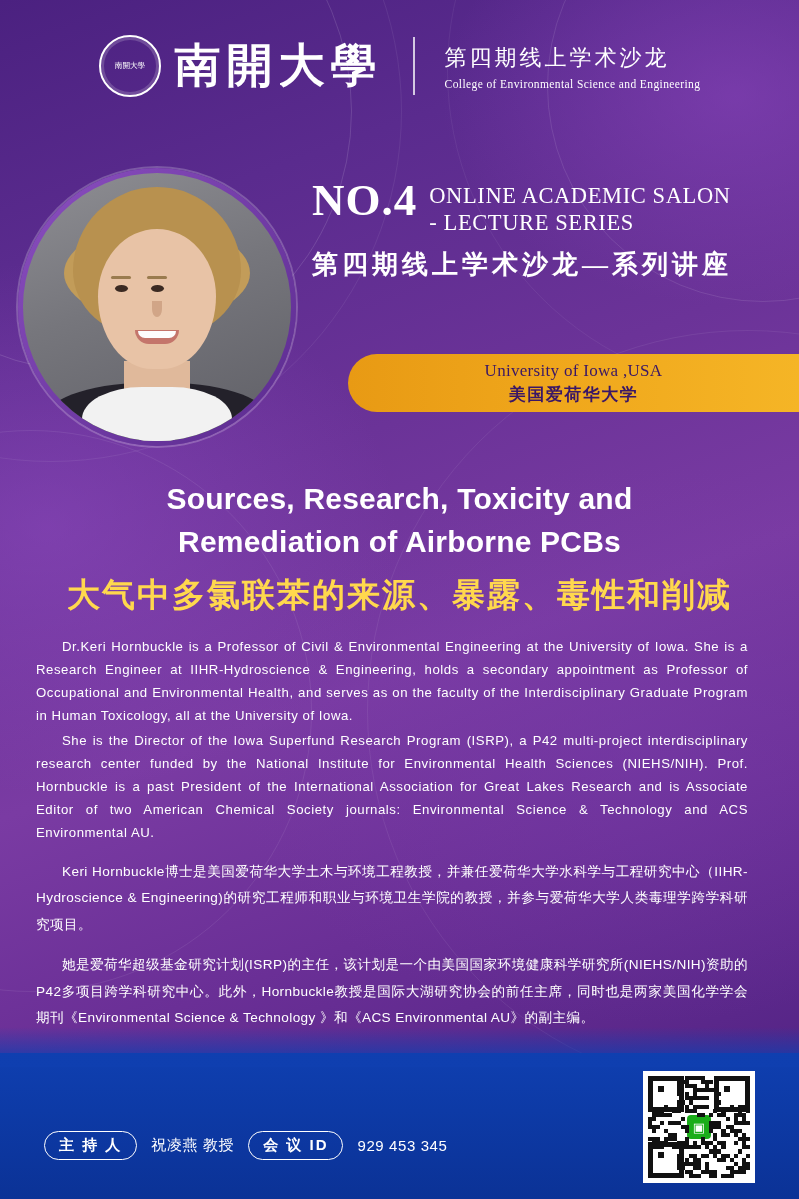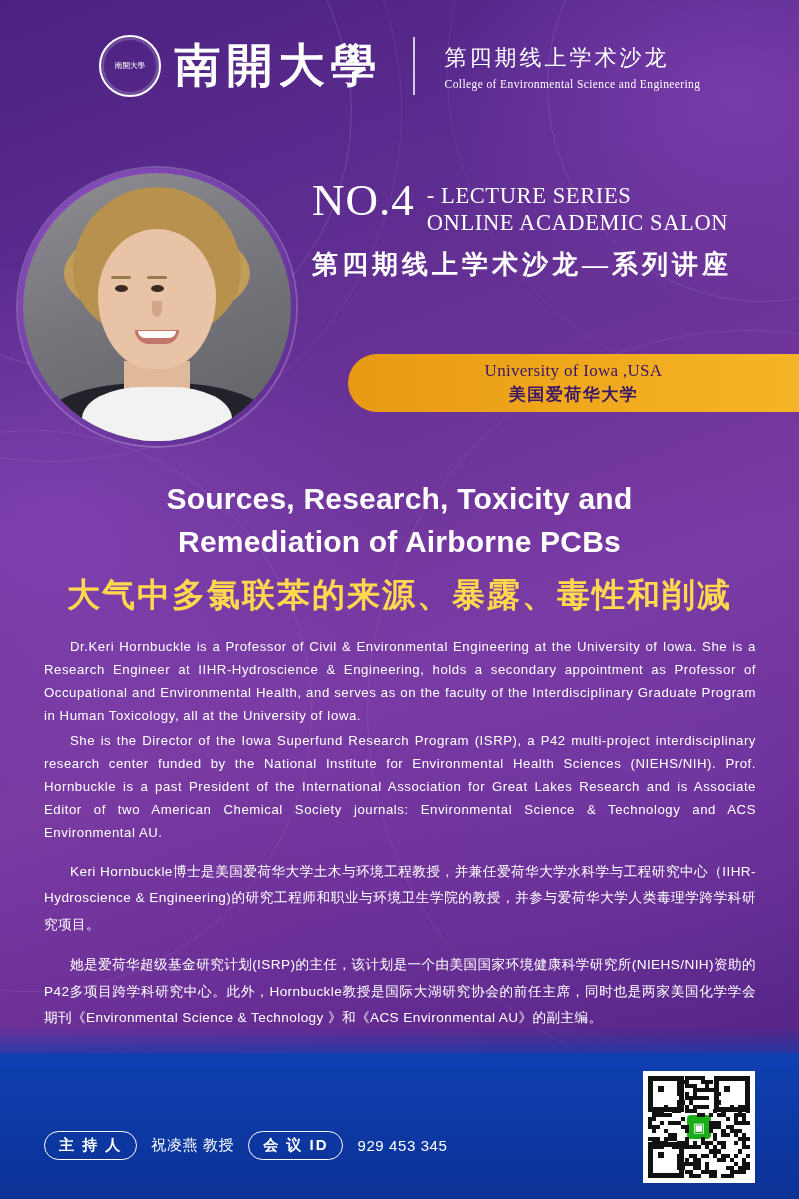--- a/index.html
+++ b/index.html
@@ -76,21 +76,21 @@
   .p-teeth{position:absolute;left:50%;transform:translateX(-50%);top:158px;width:38px;height:7px;border-radius:0 0 18px 18px;background:#fdfdfd;}
   .p-neck{position:absolute;left:50%;transform:translateX(-50%);top:188px;width:66px;height:50px;background:#e0b99b;}
   .p-shirt{position:absolute;left:50%;transform:translateX(-50%);top:214px;width:150px;height:80px;background:#f2f2f2;border-radius:40% 40% 0 0;}
   .p-jacket{position:absolute;left:50%;transform:translateX(-50%);top:210px;width:230px;height:90px;background:#23212a;border-radius:44% 44% 0 0;}
   .p-jacket-gap{position:absolute;left:50%;transform:translateX(-50%);top:218px;width:58px;height:80px;background:#f2f2f2;clip-path:polygon(50% 0,100% 100%,0 100%);}
 
   
   .no4-block{position:absolute;left:312px;top:178px;width:470px;}
   .no4-line{display:flex;align-items:flex-start;gap:12px;}
   .no4{
-    color:#fff;font-family:"Liberation Serif",serif;font-size:45px;font-weight:400;
+    color:#fff;font-family:"Liberation Serif",serif;font-size:45px;font-weight:700;
     letter-spacing:1px;line-height:1;
   }
   .salon-en{
     color:#fff;font-family:"Liberation Serif",serif;font-size:22.5px;
     letter-spacing:.6px;line-height:1.22;padding-top:4px;
   }
   .salon-cn{
     color:#fff;font-size:26px;font-weight:700;letter-spacing:4px;margin-top:10px;
     font-family:"Liberation Serif",serif;
   }
@@ -116,21 +116,21 @@
   .talk-en{
     color:#fff;font-size:30px;font-weight:600;line-height:1.42;letter-spacing:.2px;
   }
   .talk-cn{
     color:#ffd84d;font-size:33px;font-weight:700;letter-spacing:2px;margin-top:10px;
     font-family:"Liberation Serif",serif;
   }
 
   
   .body-text{
-    position:absolute;left:44px;top:636px;width:712px;color:#ffffff;
+    position:absolute;left:36px;top:636px;width:712px;color:#ffffff;
   }
   .p-en{
     font-size:13.2px;line-height:1.74;text-align:justify;letter-spacing:.55px;
     text-indent:26px;margin:0 0 2px 0;
   }
   .p-cn{
     font-size:13.6px;line-height:1.95;text-align:justify;letter-spacing:.4px;
     text-indent:26px;margin:14px 0 0 0;font-family:"Liberation Sans",sans-serif;
   }
 
@@ -209,22 +209,22 @@
       <div class="p-nose"></div>
       <div class="p-mouth"></div>
       <div class="p-teeth"></div>
     </div>
   </div>
 
   <div class="no4-block">
     <div class="no4-line">
       <div class="no4">NO.4</div>
       <div class="salon-en">
+        <div>ONLINE ACADEMIC SALON</div>
         <div>- LECTURE SERIES</div>
-        <div>ONLINE ACADEMIC SALON</div>
       </div>
     </div>
     <div class="salon-cn">第四期线上学术沙龙—系列讲座</div>
   </div>
 
 
   <div class="affil-bar">
     <div class="affil-en">University of Iowa ,USA</div>
     <div class="affil-cn">美国爱荷华大学</div>
   </div>

